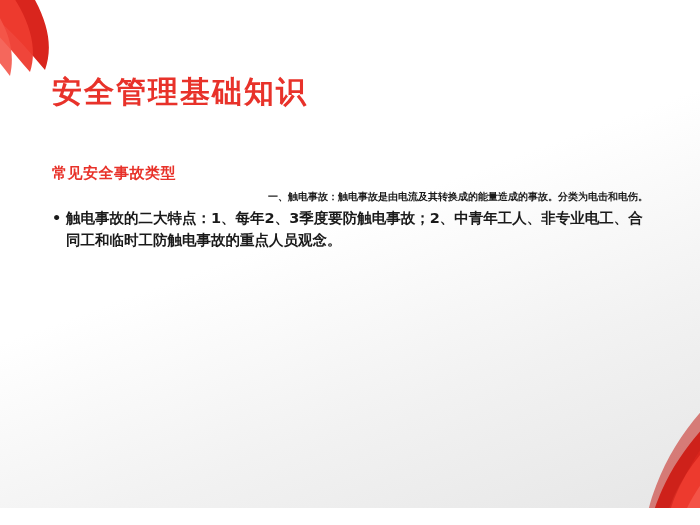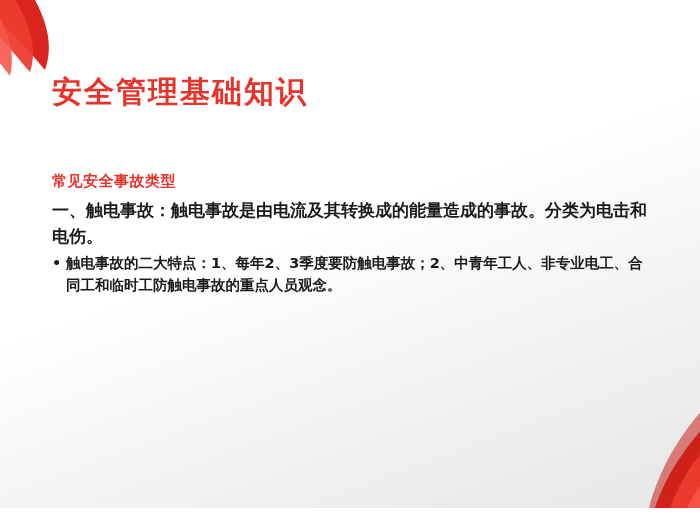--- a/index.html
+++ b/index.html
@@ -46,39 +46,39 @@
     font-size: 30px;
     font-weight: bold;
     color: #e8322a;
     letter-spacing: 2px;
     white-space: nowrap;
   }
 
   .body {
     position: absolute;
     left: 52px;
-    top: 172px;
+    top: 164px;
     width: 596px;
   }
 
   .subhead {
     font-size: 15px;
     font-weight: bold;
     color: #e8322a;
     margin: 0 0 6px 0;
     letter-spacing: 0.5px;
   }
 
   .para {
-    font-size: 17px;
+    font-size: 10px;
     font-weight: bold;
     color: #1a1a1a;
     line-height: 1.55;
     margin: 0 0 2px 0;
-    text-align: left;
+    text-align: right;
   }
 
   .bullet-row {
     display: flex;
     font-size: 14.5px;
     font-weight: bold;
     color: #1a1a1a;
     line-height: 1.55;
     margin-top: 2px;
   }

